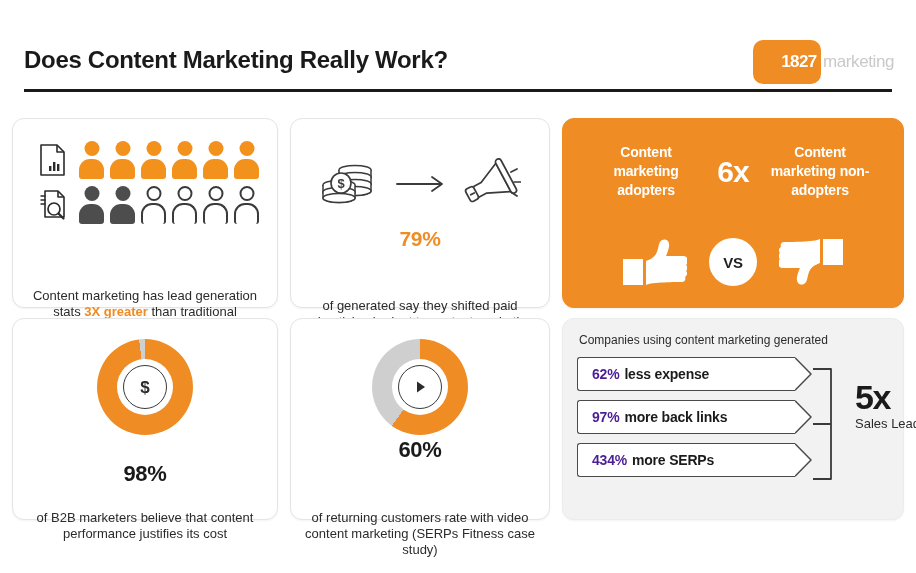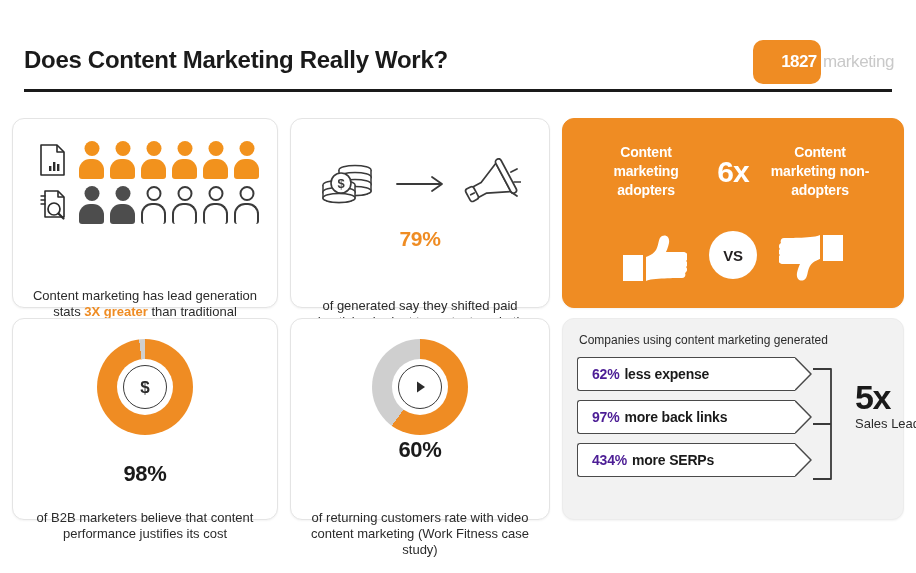--- a/index.html
+++ b/index.html
@@ -84,21 +84,21 @@
      display:flex;align-items:flex-start;justify-content:center;}
   .vs-label{
     width:112px;text-align:center;color:#ffffff;
     font-size:14px;font-weight:bold;line-height:19px;letter-spacing:-0.2px;
   }
   .vs-mult{
     width:62px;text-align:center;color:#ffffff;
     font-size:30px;font-weight:bold;line-height:58px;letter-spacing:-1px;
   }
   .vs-bottom{position:absolute;left:0;right:0;top:112px;height:62px;
-     display:flex;justify-content:center;gap:22px;}
+     display:flex;align-items:center;justify-content:center;gap:22px;}
   .vs-circle{
     width:48px;height:48px;border-radius:50%;background:#ffffff;
     display:flex;align-items:center;justify-content:center;
     color:#231f20;font-size:15px;font-weight:bold;letter-spacing:-0.3px;
   }
 
   
   .donut-wrap{position:absolute;left:0;right:0;top:16px;height:104px;
      display:flex;align-items:center;justify-content:center;}
   .donut{position:relative;width:96px;height:96px;border-radius:50%;}
@@ -329,21 +329,21 @@
           <div class="hole">
             <div class="hole-ring">
               <svg width="20" height="20" viewBox="0 0 20 20">
                 <path d="M7 4.5 L15 10 L7 15.5 z" fill="#2b2b2b"></path>
               </svg>
             </div>
           </div>
         </div>
       </div>
       <div class="big-pct">60%</div>
-      <div class="cap">of returning customers rate with video content marketing (Work Fitness case study)</div>
+      <div class="cap">of returning customers rate with video content marketing (SERPs Fitness case study)</div>
     </div>
 
     <div class="card c6">
       <div class="c6-head">Companies using content marketing generated</div>
 
       <div class="banners">
         <div class="banner">
           <span class="pcval">62%</span>
           <span>less expense</span>
           <span class="tip">

